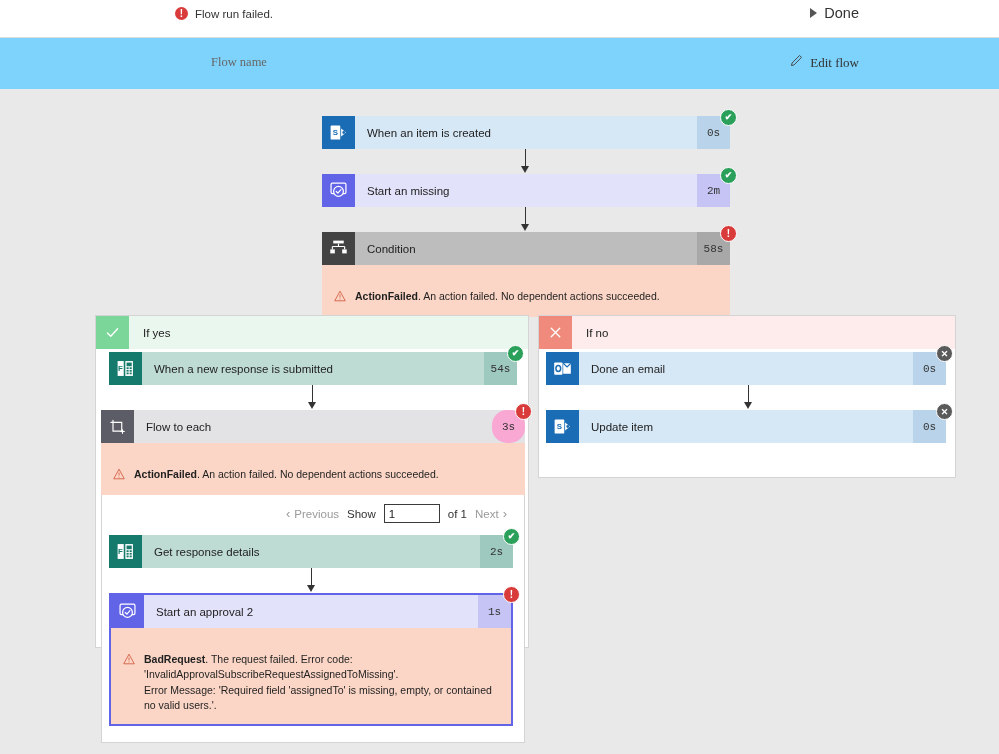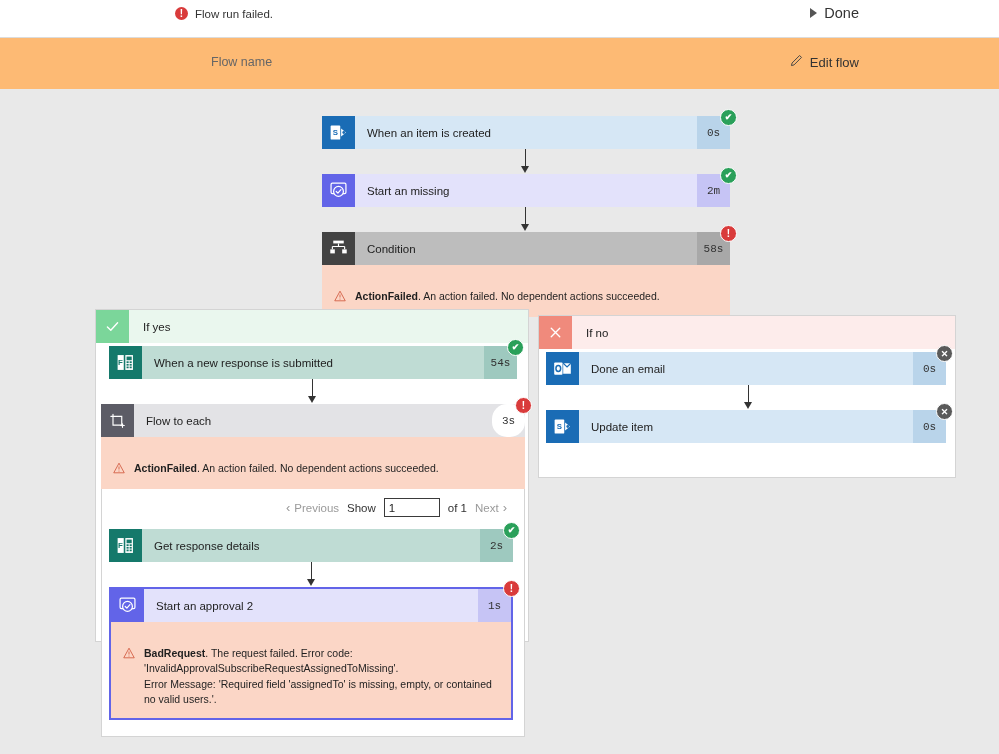--- a/index.html
+++ b/index.html
@@ -36,22 +36,23 @@
   .tri-right {
     width: 0; height: 0;
     border-left: 7px solid #555;
     border-top: 5px solid transparent;
     border-bottom: 5px solid transparent;
   }
 
   
   .namebar {
     position: absolute; left: 0; top: 38px; width: 999px; height: 60px;
-    background: #fdba74;
+    background: #7dd3fc;
     border-bottom: 1px solid #d0d0d0;
+    font-family: Liberation Serif, serif;
   }
   .flow-name-label {
     position: absolute; left: 211px; top: 54px - 38px;
     font-size: 12.5px; color: #666666;
   }
   .flow-name-value {
     position: absolute; left: 291px; top: 13px;
     font-size: 15px; color: #1a1a1a;
   }
   .edit-flow {
@@ -274,21 +275,21 @@
         <svg width="12" height="12" viewBox="0 0 16 16">
             <path d="M8 1.6 L15 14.4 H1 Z" fill="none" stroke="#d0553a" stroke-width="1.1"></path>
             <path d="M8 6 v4" stroke="#d0553a" stroke-width="1.1"></path>
             <circle cx="8" cy="12" r="0.7" fill="#d0553a"></circle>
           </svg>
       </span>
       <span><b>ActionFailed</b><span>. An action failed. No dependent actions succeeded.</span></span>
     </div>
   </div>
 
-  <div class="branch branch-yes" style="left:95px; top:220px; width:434px; height:333px;">
+  <div class="branch branch-yes" style="left:95px; top:226px; width:434px; height:333px;">
     <div class="branch-head">
       <div class="branch-head-icon">
         <svg width="17" height="17" viewBox="0 0 20 20">
             <path d="M4 10.5 l4 4 l8 -9" fill="none" stroke="#ffffff" stroke-width="1.6" stroke-linecap="round" stroke-linejoin="round"></path>
           </svg>
       </div>
       <div class="branch-head-label">If yes</div>
     </div>
 
     <div class="node" style="left:13px; top:36px; width:408px;">
@@ -323,21 +324,21 @@
     <div class="node" style="left:5px; top:94px; width:424px;">
       <div class="node-row" style="background:#e3e3e6;">
         <div class="node-icon" style="background:#5c5c66;">
           <svg width="20" height="20" viewBox="0 0 24 24" class="ic">
             <path d="M6 4 v13 h12" fill="none" stroke="#ffffff" stroke-width="1.4" stroke-linecap="round"></path>
             <path d="M3.5 6.5 h13 v11" fill="none" stroke="#ffffff" stroke-width="1.4" stroke-linecap="round"></path>
             <path d="M17.4 15.2 v4.4 M15.2 17.4 h4.4" stroke="#ffffff" stroke-width="1.3" stroke-linecap="round"></path>
           </svg>
         </div>
         <div class="node-title">Flow to each</div>
-        <div class="node-dur" style="background:#ffffff;border-radius:15px;">3s</div>
+        <div class="node-dur" style="background:#f9a8d4;border-radius:15px;">3s</div>
         <div class="badge badge-err">
             <span>!</span>
           </div>
       </div>
       <div class="node-err">
         <span class="warn-tri">
           <svg width="12" height="12" viewBox="0 0 16 16">
               <path d="M8 1.6 L15 14.4 H1 Z" fill="none" stroke="#d0553a" stroke-width="1.1"></path>
               <path d="M8 6 v4" stroke="#d0553a" stroke-width="1.1"></path>
               <circle cx="8" cy="12" r="0.7" fill="#d0553a"></circle>

